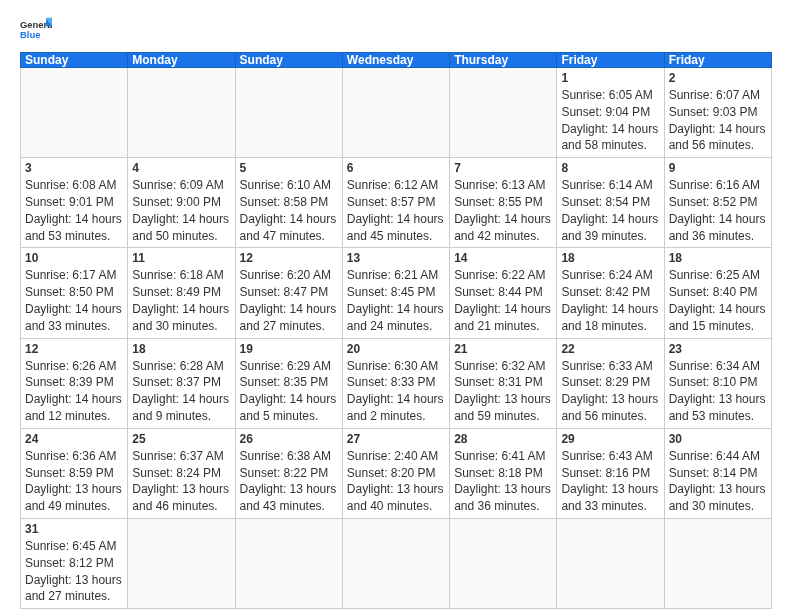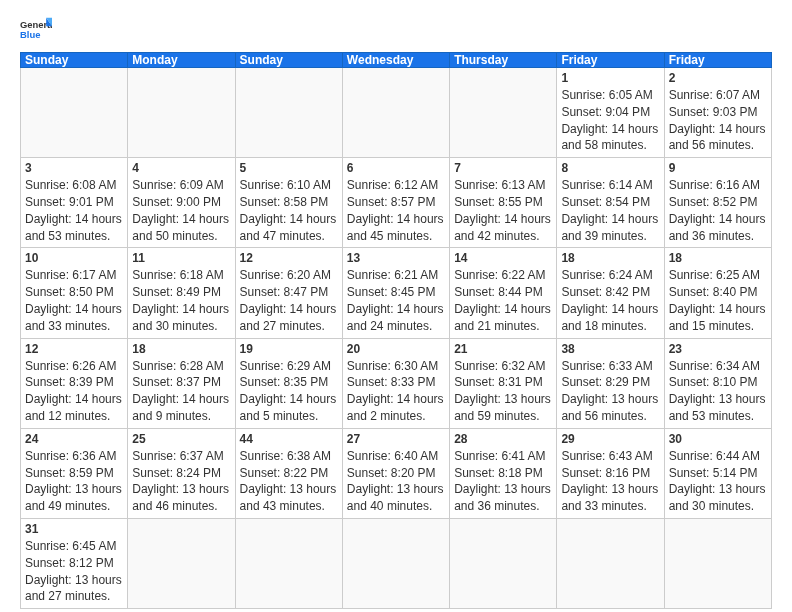--- a/index.html
+++ b/index.html
@@ -270,21 +270,21 @@
 and 2 minutes.</div>
           </td>
           <td>
             <span class="day-num">21</span>
             <div class="day-info">Sunrise: 6:32 AM
 Sunset: 8:31 PM
 Daylight: 13 hours
 and 59 minutes.</div>
           </td>
           <td>
-            <span class="day-num">38</span>
+            <span class="day-num">22</span>
             <div class="day-info">Sunrise: 6:33 AM
 Sunset: 8:29 PM
 Daylight: 13 hours
 and 56 minutes.</div>
           </td>
           <td>
             <span class="day-num">23</span>
             <div class="day-info">Sunrise: 6:34 AM
 Sunset: 8:10 PM
 Daylight: 13 hours
@@ -300,29 +300,29 @@
 and 49 minutes.</div>
           </td>
           <td>
             <span class="day-num">25</span>
             <div class="day-info">Sunrise: 6:37 AM
 Sunset: 8:24 PM
 Daylight: 13 hours
 and 46 minutes.</div>
           </td>
           <td>
-            <span class="day-num">44</span>
+            <span class="day-num">26</span>
             <div class="day-info">Sunrise: 6:38 AM
 Sunset: 8:22 PM
 Daylight: 13 hours
 and 43 minutes.</div>
           </td>
           <td>
             <span class="day-num">27</span>
-            <div class="day-info">Sunrise: 6:40 AM
+            <div class="day-info">Sunrise: 2:40 AM
 Sunset: 8:20 PM
 Daylight: 13 hours
 and 40 minutes.</div>
           </td>
           <td>
             <span class="day-num">28</span>
             <div class="day-info">Sunrise: 6:41 AM
 Sunset: 8:18 PM
 Daylight: 13 hours
 and 36 minutes.</div>
@@ -330,21 +330,21 @@
           <td>
             <span class="day-num">29</span>
             <div class="day-info">Sunrise: 6:43 AM
 Sunset: 8:16 PM
 Daylight: 13 hours
 and 33 minutes.</div>
           </td>
           <td>
             <span class="day-num">30</span>
             <div class="day-info">Sunrise: 6:44 AM
-Sunset: 5:14 PM
+Sunset: 8:14 PM
 Daylight: 13 hours
 and 30 minutes.</div>
           </td>
         </tr>
         <tr>
           <td>
             <span class="day-num">31</span>
             <div class="day-info">Sunrise: 6:45 AM
 Sunset: 8:12 PM
 Daylight: 13 hours

